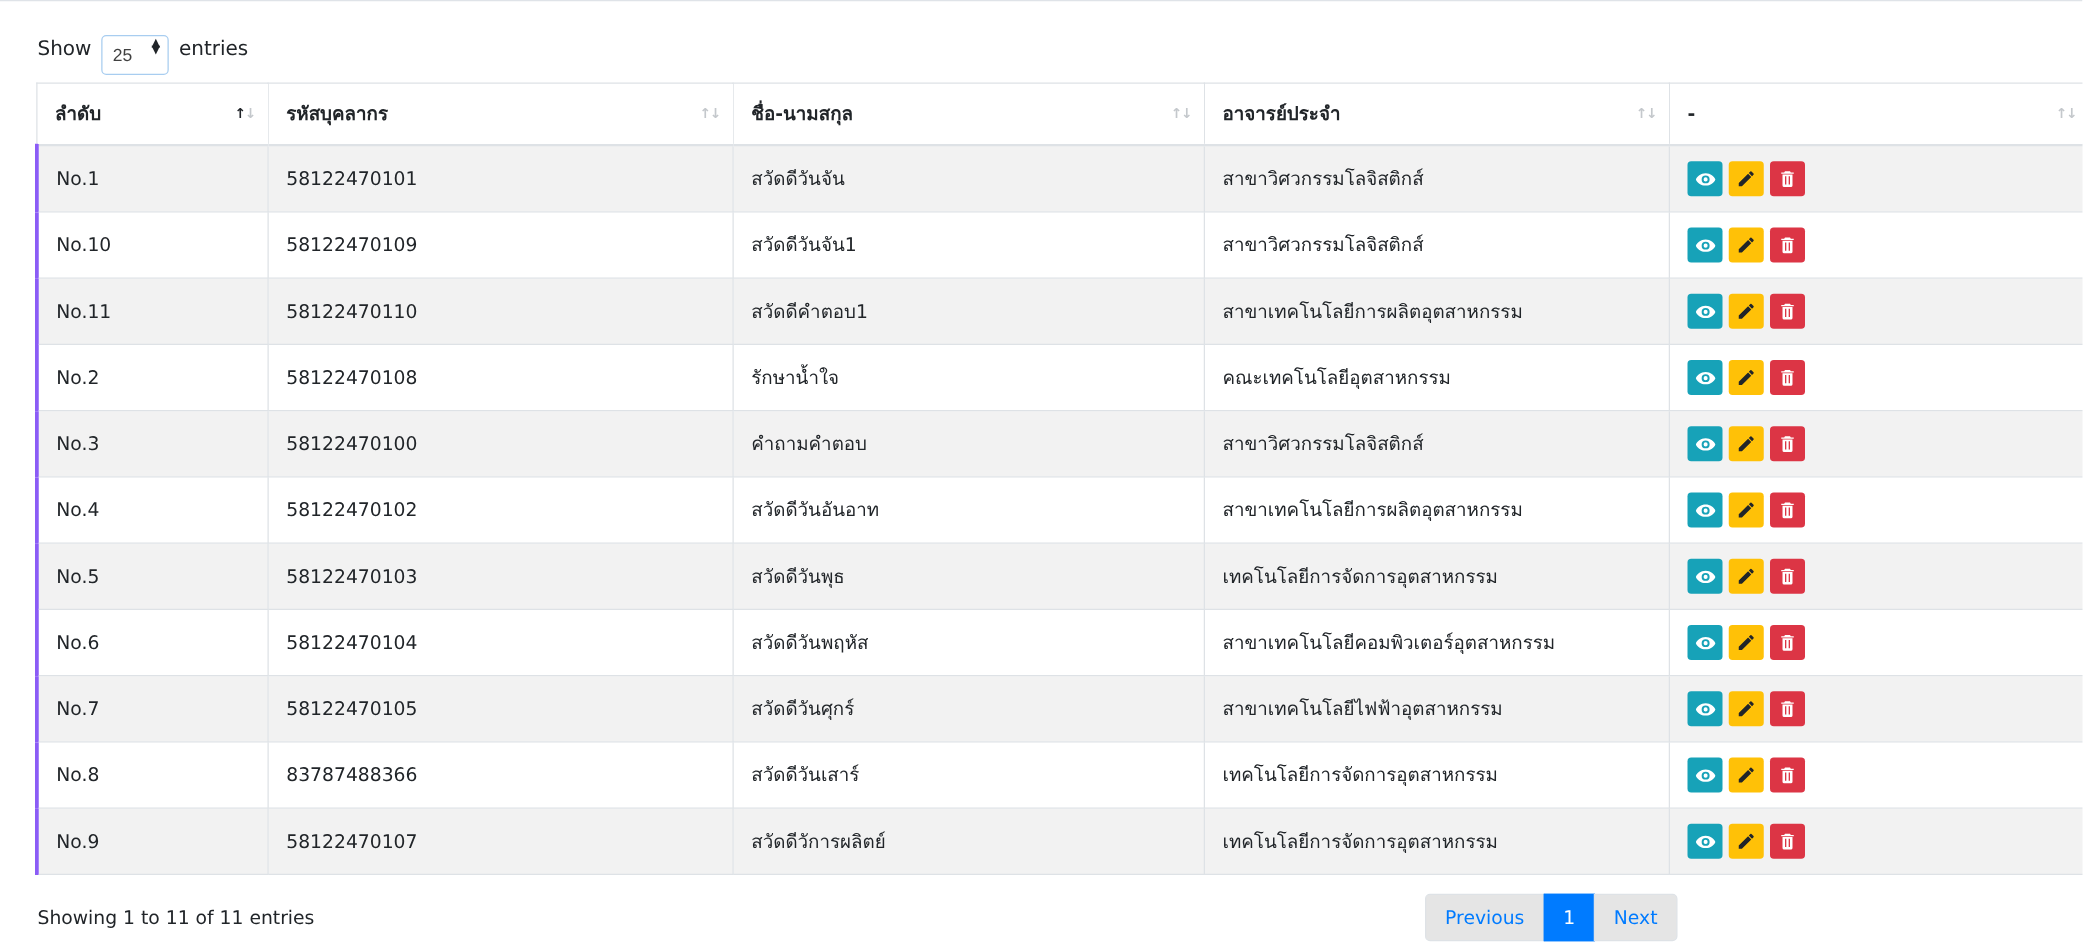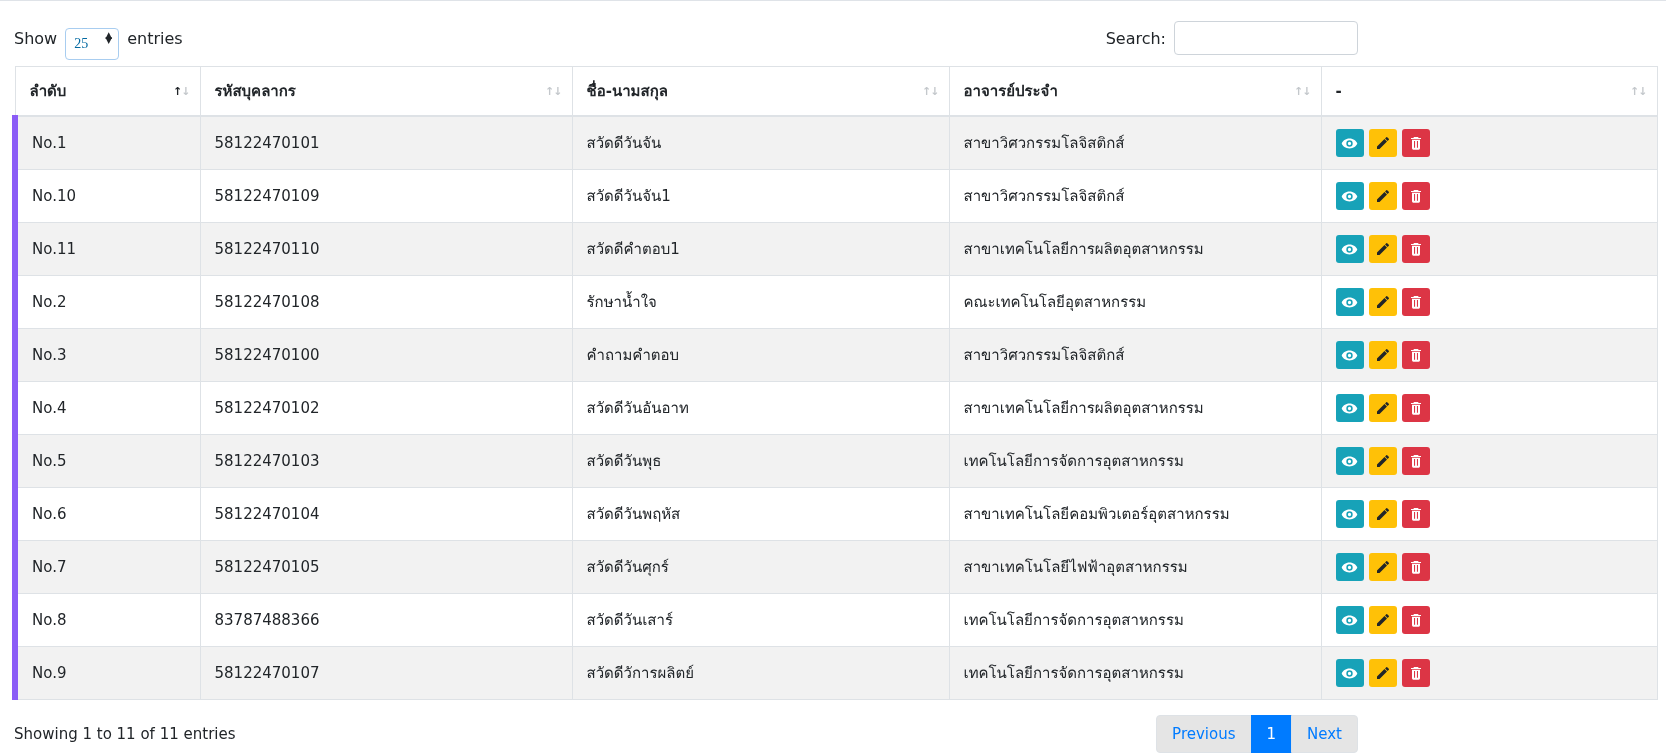--- a/index.html
+++ b/index.html
@@ -21,21 +21,21 @@
     position: absolute;
     left: 0; top: 0;
     width: 1666px; height: 10px;
     background: #ffffff;
     border-top: 1px solid #dfe3e8;
   }
   .panel {
     position: absolute;
     left: 0; top: 10px;
     width: 1372px;
-    padding: 0 12px;
+    padding: 0 28px;
   }
   
   .controls {
     display: flex;
     align-items: center;
     justify-content: space-between;
     height: 56px;
     padding: 0 2px;
   }
   .length-box {
@@ -48,23 +48,23 @@
   .length-box .lbl { margin-right: 8px; }
   .length-box .lbl-after { margin-left: 8px; }
   .select-wrap {
     position: relative;
     display: inline-block;
   }
   select.len-select {
     appearance: none;
     -webkit-appearance: none;
     -moz-appearance: none;
-    font-family: Liberation Serif, serif;
+    font-family: Liberation Sans, sans-serif;
     font-size: 14px;
-    color: #0369a1;
+    color: #404040;
     background: #ffffff;
     border: 1px solid #a8cdf0;
     border-radius: 4px;
     height: 32px;
     width: 54px;
     padding: 0 22px 0 8px;
     line-height: 30px;
     outline: none;
     margin-top: 12px;
   }
@@ -137,21 +137,21 @@
     padding: 12px 14px;
     border-bottom: 1px solid #dee2e6;
     border-right: 1px solid #dee2e6;
     height: 49px;
     vertical-align: middle;
     color: #212529;
     font-size: 15px;
     overflow: hidden;
     white-space: nowrap;
   }
-  table.dt tbody td:first-child { border-left: 6px solid #8b5cf6; }
+  table.dt tbody td:first-child { border-left: 3px solid #8b5cf6; }
   table.dt tbody tr.odd td { background: #f2f2f2; }
   table.dt tbody tr.even td { background: #ffffff; }
   
   col.c-order   { width: 185px; }
   col.c-code    { width: 372px; }
   col.c-name    { width: 377px; }
   col.c-teacher { width: 372px; }
   col.c-actions { width: 336px; }
 
   
@@ -219,24 +219,20 @@
             <option>25</option>
           </select>
           <span class="select-arrows">
             <span>▲</span>
               <span>▼</span>
           </span>
         </span>
         <span class="lbl-after">entries</span>
       </div>
 
-      <div class="search-box">
-        <label>Search:</label>
-        <input class="search-input" type="text" placeholder="" style="">
-      </div>
 
     </div>
 
     <table class="dt">
       <colgroup>
         <col class="c-order">
           <col class="c-code">
           <col class="c-name">
           <col class="c-teacher">
           <col class="c-actions">

